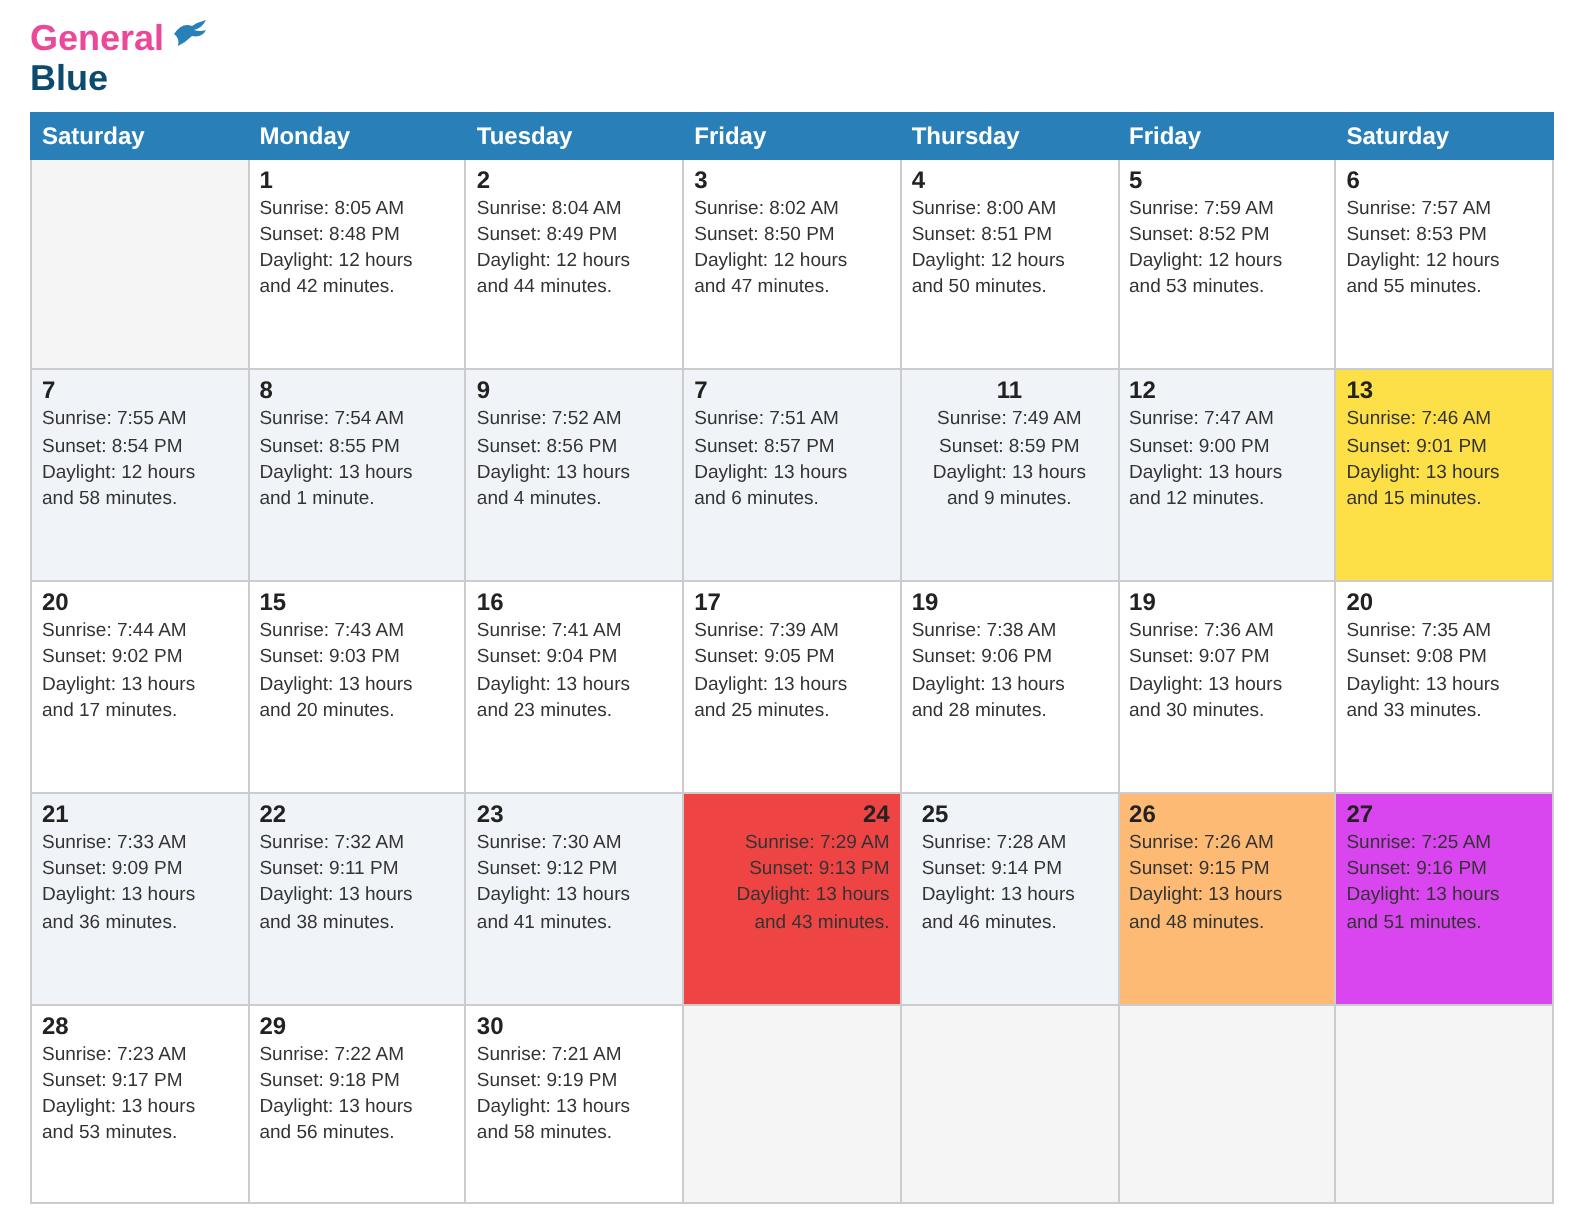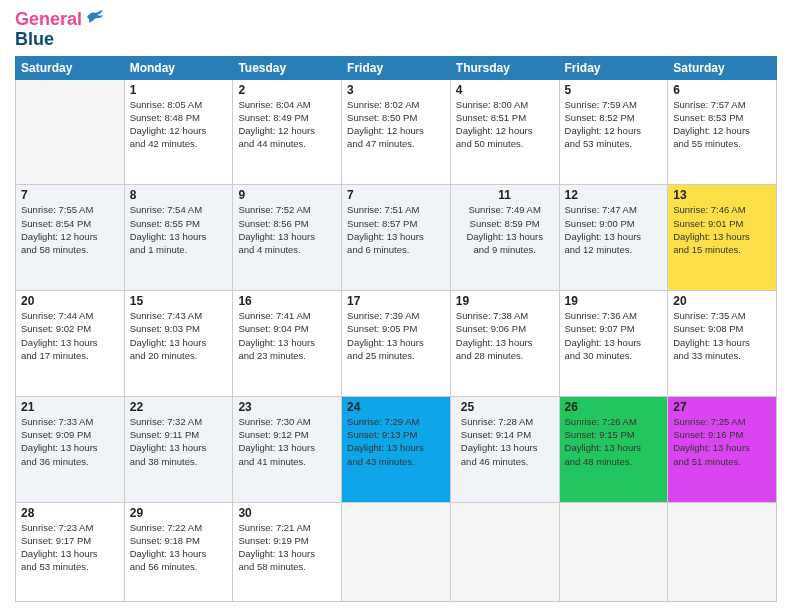--- a/index.html
+++ b/index.html
@@ -225,29 +225,29 @@
             <div class="day-info">Sunrise: 7:33 AM<br>Sunset: 9:09 PM<br>Daylight: 13 hours<br>and 36 minutes.</div>
           </td>
           <td style="background: rgb(240, 244, 248);">
             <span class="day-number">22</span>
             <div class="day-info">Sunrise: 7:32 AM<br>Sunset: 9:11 PM<br>Daylight: 13 hours<br>and 38 minutes.</div>
           </td>
           <td style="background: rgb(240, 244, 248);">
             <span class="day-number">23</span>
             <div class="day-info">Sunrise: 7:30 AM<br>Sunset: 9:12 PM<br>Daylight: 13 hours<br>and 41 minutes.</div>
           </td>
-          <td style="background: #0ea5e9;">
+          <td style="background: #ef4444; text-align: right;">
             <span class="day-number">24</span>
             <div class="day-info">Sunrise: 7:29 AM<br>Sunset: 9:13 PM<br>Daylight: 13 hours<br>and 43 minutes.</div>
           </td>
           <td style="background: rgb(240, 244, 248); padding-left: 10px;">
             <span class="day-number">25</span>
             <div class="day-info">Sunrise: 7:28 AM<br>Sunset: 9:14 PM<br>Daylight: 13 hours<br>and 46 minutes.</div>
           </td>
-          <td style="background: #22c55e;">
+          <td style="background: #fdba74;">
             <span class="day-number">26</span>
             <div class="day-info">Sunrise: 7:26 AM<br>Sunset: 9:15 PM<br>Daylight: 13 hours<br>and 48 minutes.</div>
           </td>
           <td style="background: #d946ef;">
             <span class="day-number">27</span>
             <div class="day-info">Sunrise: 7:25 AM<br>Sunset: 9:16 PM<br>Daylight: 13 hours<br>and 51 minutes.</div>
           </td>
         </tr>
         <tr class="last-row">
           <td>

